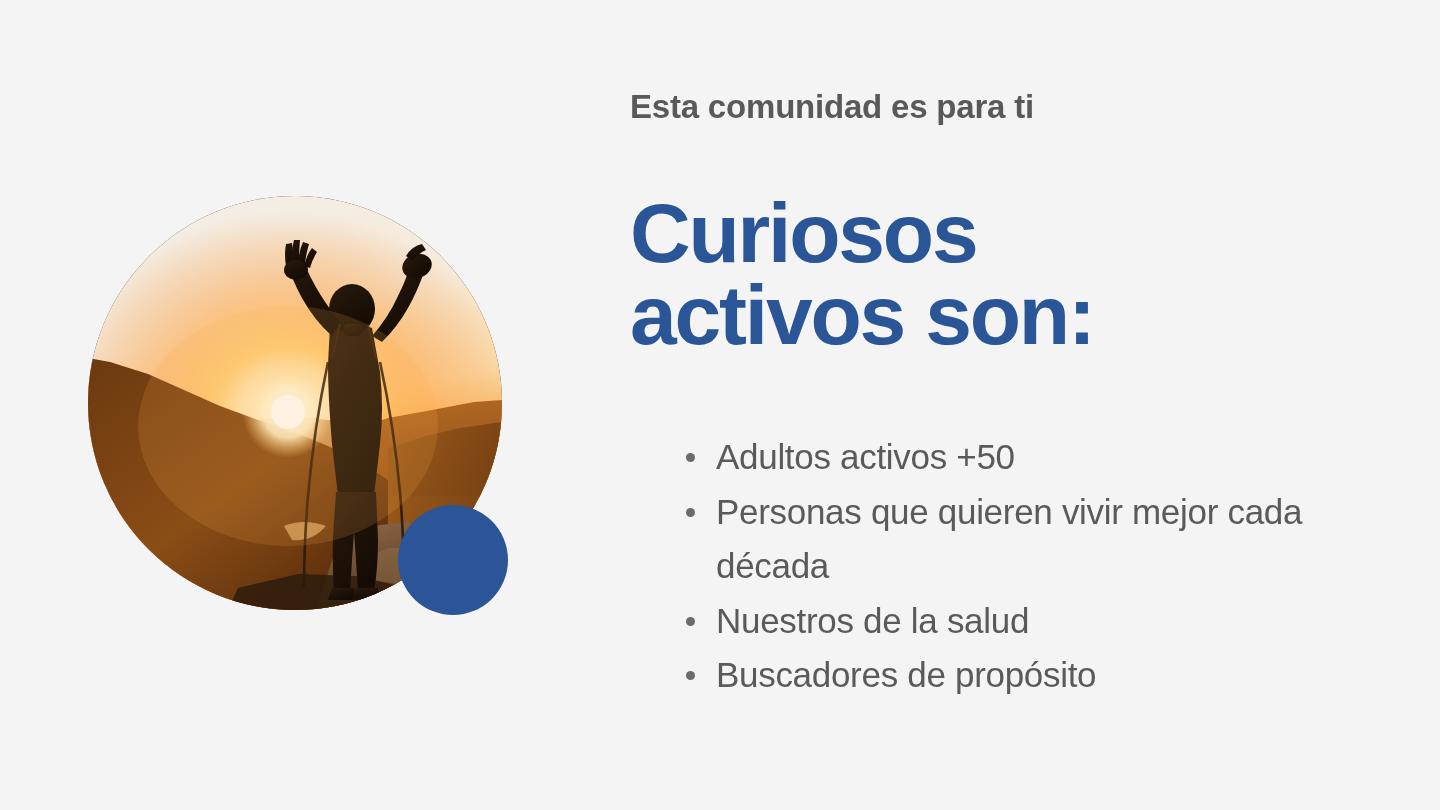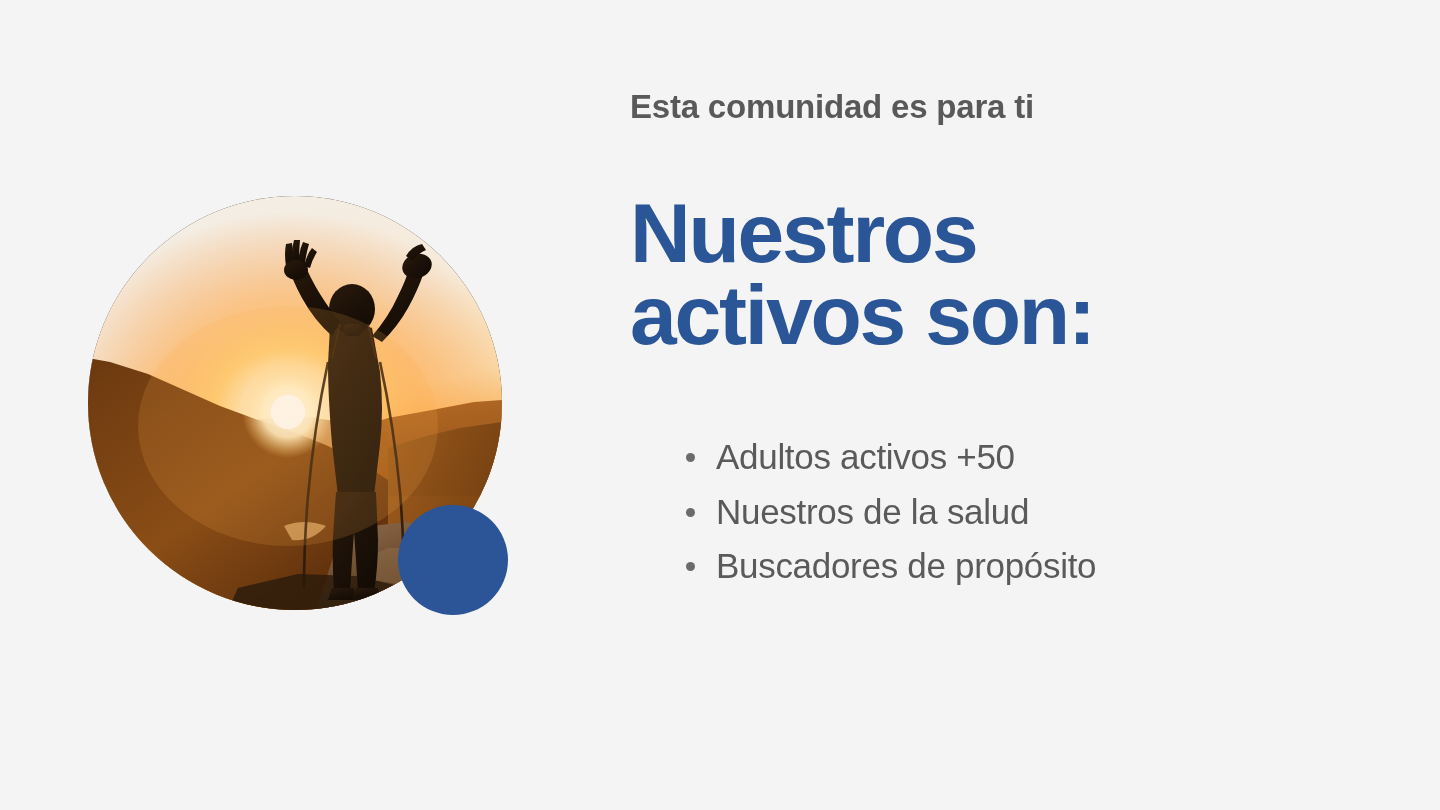--- a/index.html
+++ b/index.html
@@ -241,31 +241,35 @@
     </div>
 
     <div class="accent-dot"></div>
   </div>
 
   <div class="content">
 
     <div class="eyebrow">Esta comunidad es para ti</div>
 
     <h1 class="headline">
-      <span>Nuestros</span><br>
+      <span>Curiosos</span><br>
       <span>activos son:</span>
     </h1>
 
     <ul class="bullets">
       <li>
         <span class="dot"></span>
         <span>Adultos activos +50</span>
       </li>
       <li>
         <span class="dot"></span>
+        <span>Personas que quieren vivir mejor cada década</span>
+      </li>
+      <li>
+        <span class="dot"></span>
         <span>Nuestros de la salud</span>
       </li>
       <li>
         <span class="dot"></span>
         <span>Buscadores de propósito</span>
       </li>
     </ul>
 
   </div>
 </div>

